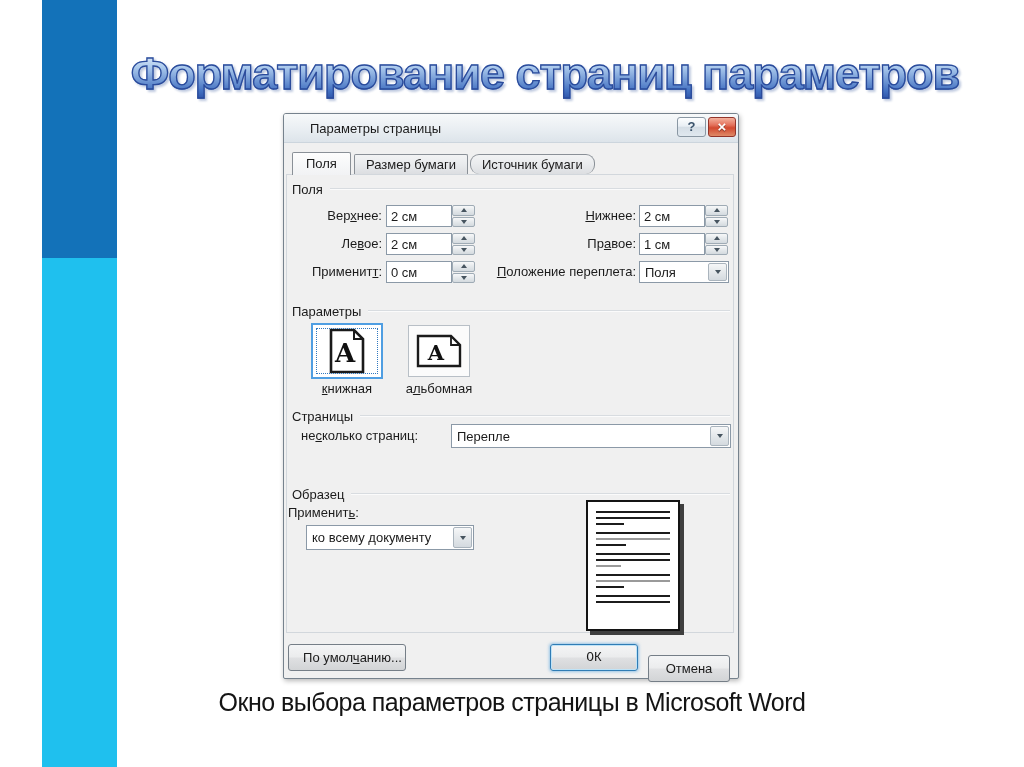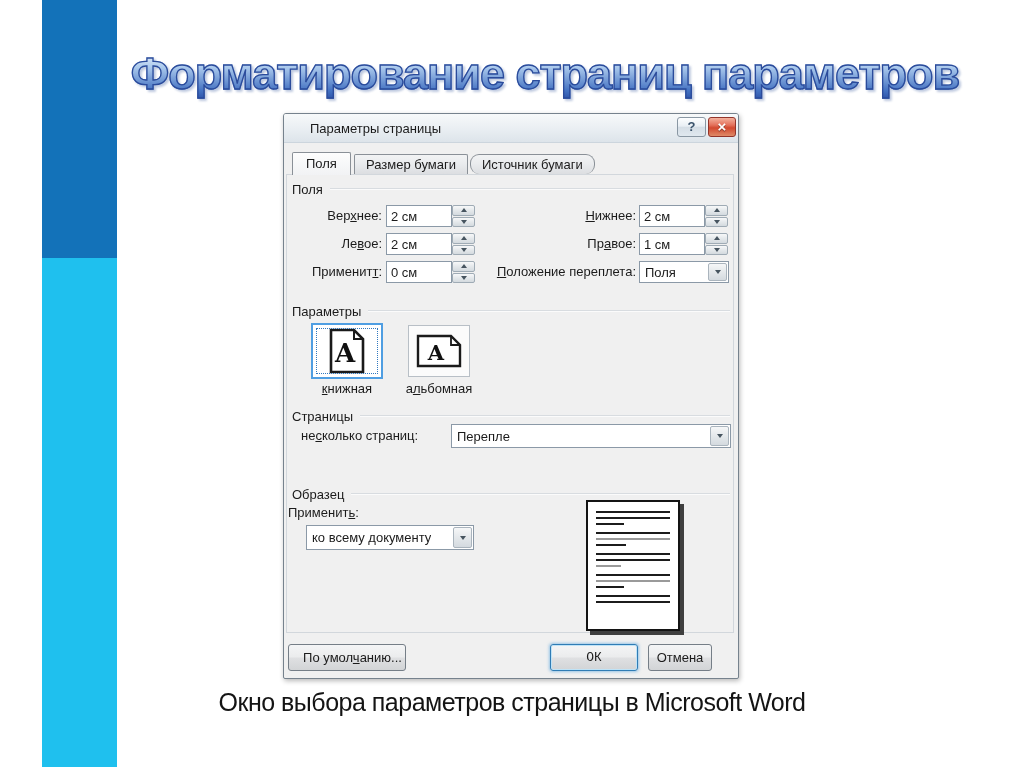--- a/index.html
+++ b/index.html
@@ -130,21 +130,21 @@
     position:absolute;top:530px;height:27px;box-sizing:border-box;border:1px solid #757e87;
     border-radius:3px;text-align:center;line-height:25px;font-size:13px;color:#1b1b1b;
     background:linear-gradient(#f4f5f6,#ebeced 48%,#dfe0e2 52%,#d2d4d6);white-space:nowrap;
   }
   #btn-default{left:4px;width:118px;padding-left:11px;}
   #btn-ok{
     left:266px;width:88px;border:1px solid #2f7cb5;
     box-shadow:inset 0 0 0 1px #bfe3f7,0 0 3px 1px rgba(80,160,220,.55);
     font-family:Liberation Mono, monospace;
   }
-  #btn-cancel{left:364px;width:64px;}
+  #btn-cancel{left:364px;width:82px;margin-top:11px;}
 
   
   .caption{
     position:absolute;left:0;top:688px;width:1024px;text-align:center;
     font-size:25px;color:#141414;letter-spacing:-0.5px;
   }
 </style>
 </head>
 <body>
 

